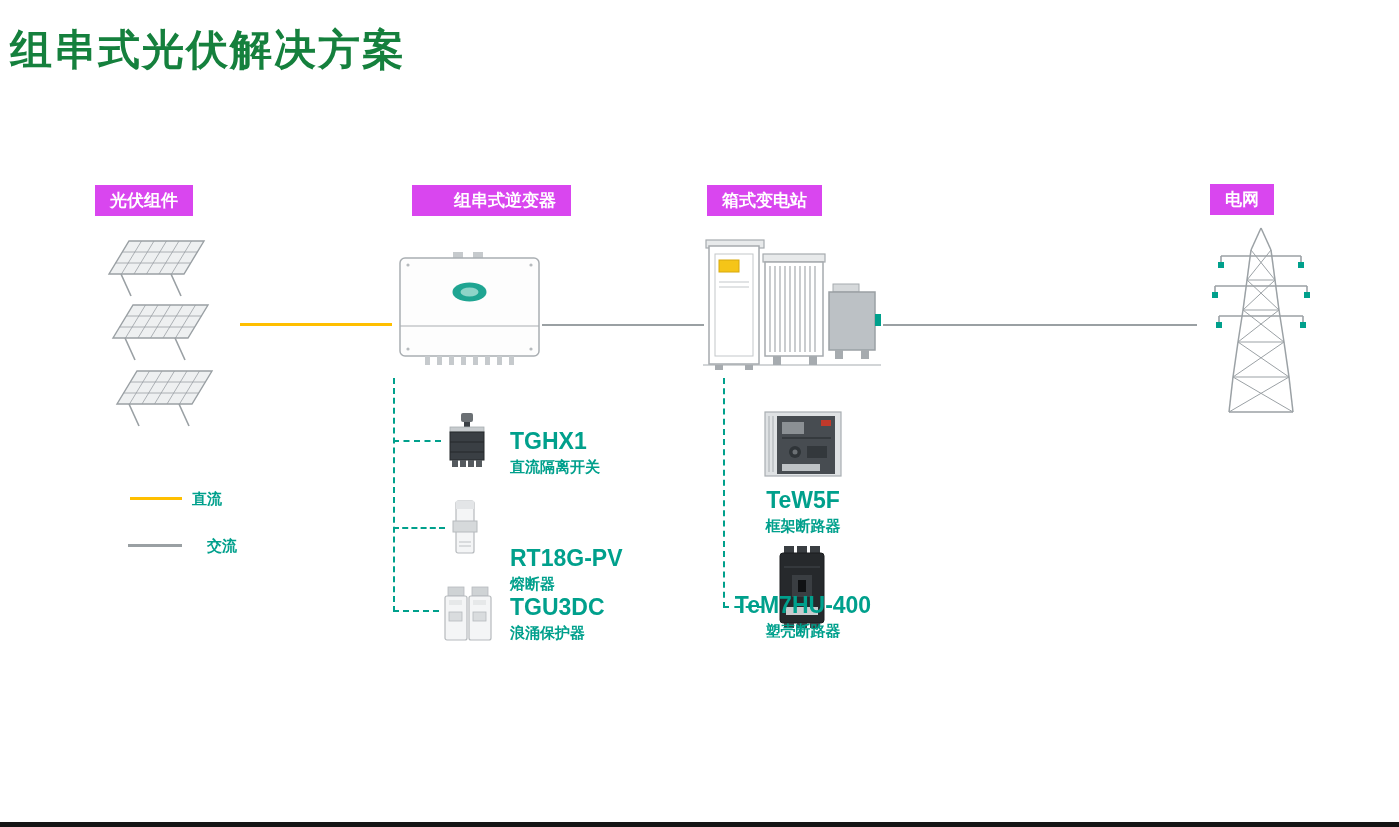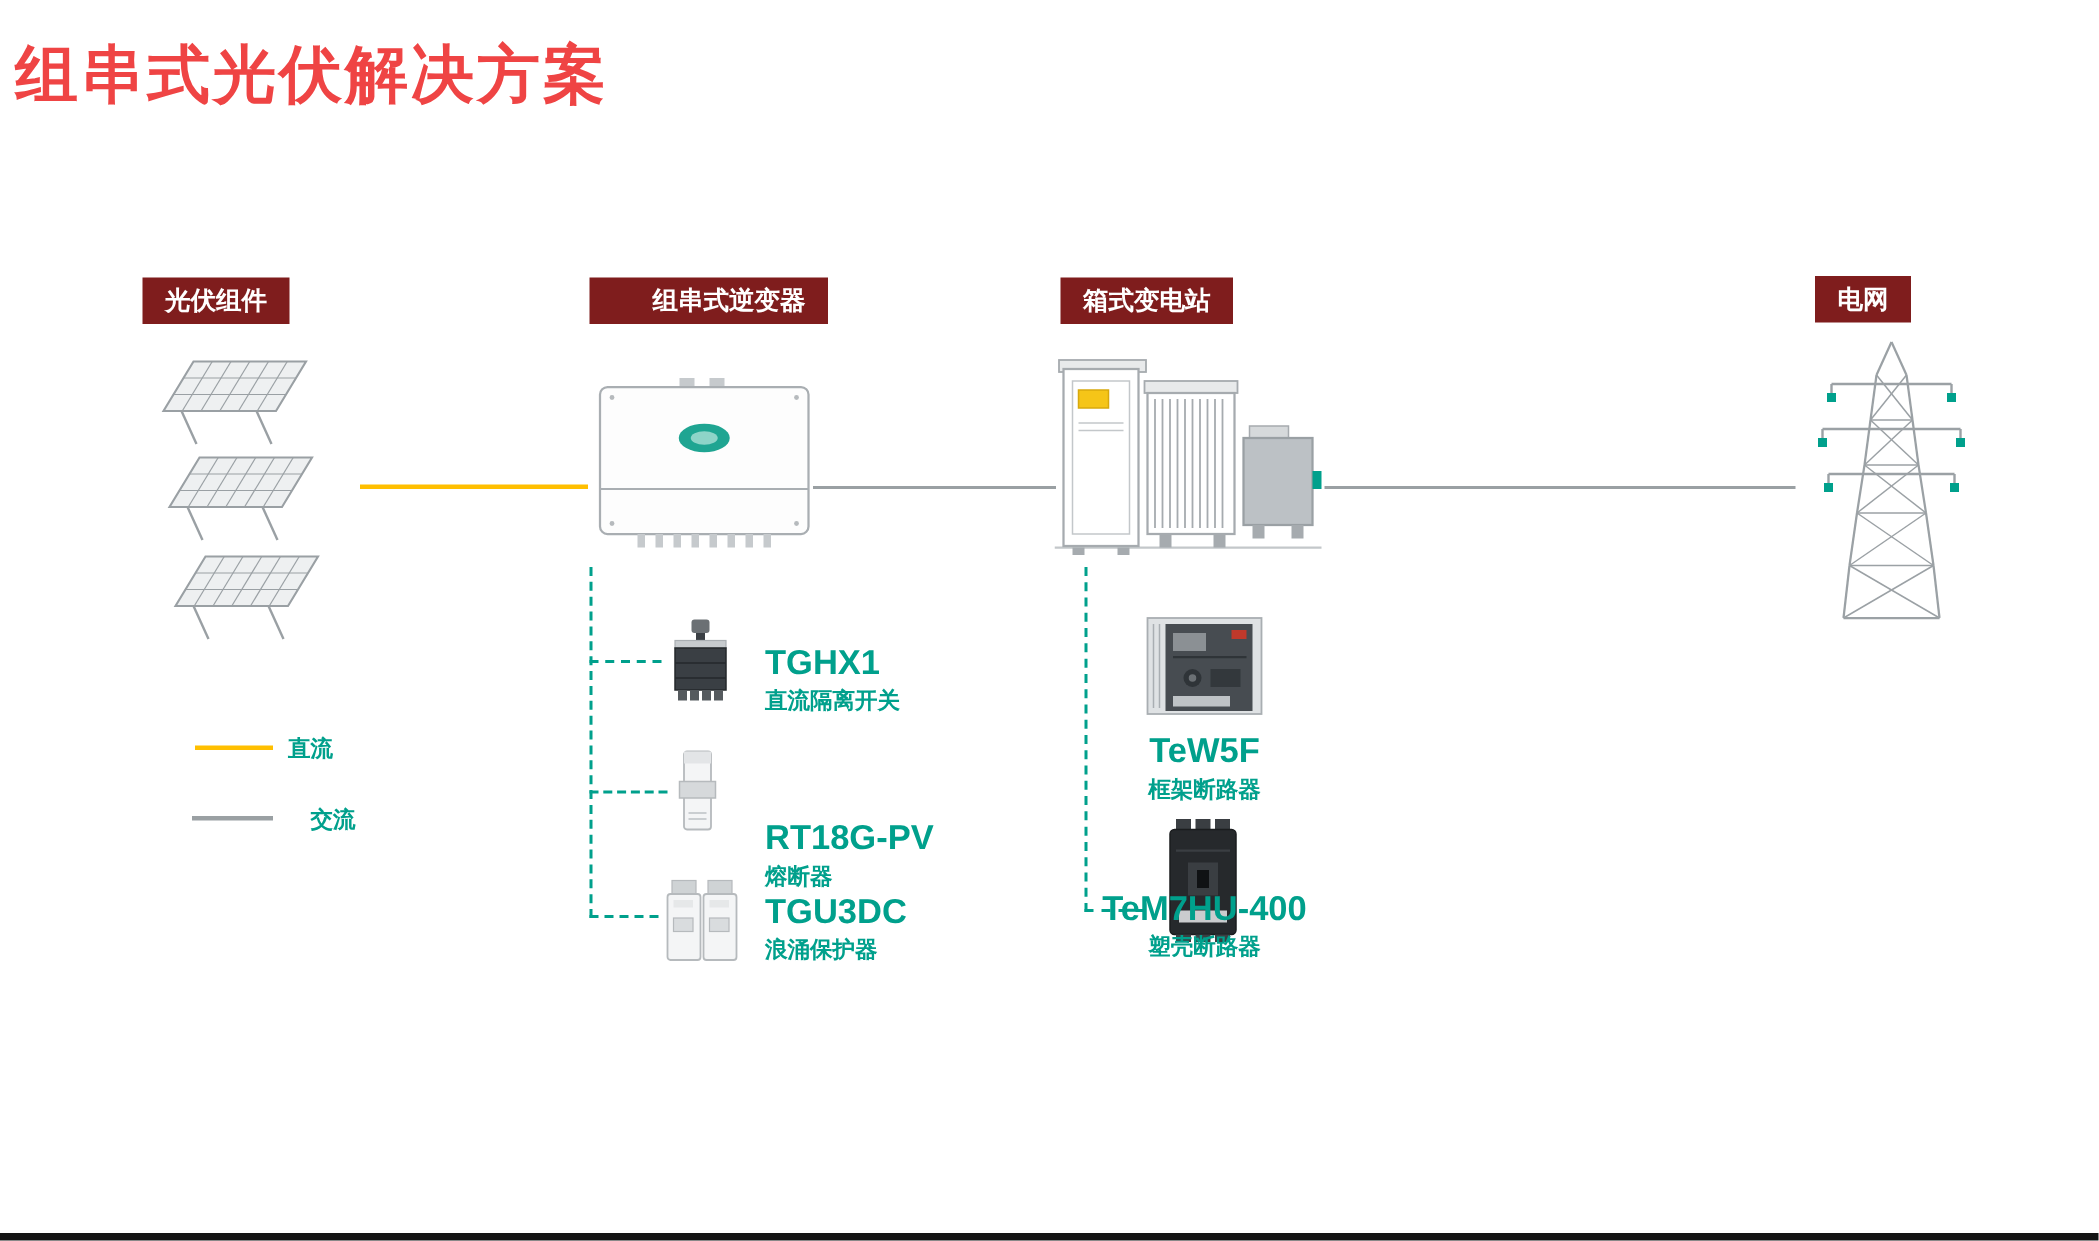--- a/index.html
+++ b/index.html
@@ -1,20 +1,20 @@
 <!DOCTYPE html>
 <html><head>
 <meta charset="utf-8">
 <style>
   html,body{margin:0;padding:0;background:#ffffff;}
   body{width:1399px;height:827px;position:relative;overflow:hidden;
        font-family:"Liberation Sans","DejaVu Sans",sans-serif;}
   .abs{position:absolute;}
-  .title{color:#ef4444;font-size:42px;font-weight:900;letter-spacing:2px;margin:0;}
-  .badge{background:#7f1d1d;color:#ffffff;font-size:17px;font-weight:700;
+  .title{color:#15803d;font-size:42px;font-weight:900;letter-spacing:2px;margin:0;}
+  .badge{background:#d946ef;color:#ffffff;font-size:17px;font-weight:700;
          height:31px;line-height:31px;padding:0 15px;display:inline-block;white-space:nowrap;}
   .flow-line{height:3px;}
   .flow-line.dc{background:#FFBF00;}
   .flow-line.ac{background:#9AA0A3;height:2px;}
   .legend-label{color:#00A08C;font-size:15px;font-weight:700;}
   .dash-v{border-left:2px dashed #00A08C;width:0;}
   .dash-h{border-top:2px dashed #00A08C;height:0;}
   .model-label{color:#00A08C;font-size:23px;font-weight:700;white-space:nowrap;}
   .name-label{color:#00A08C;font-size:15px;font-weight:700;white-space:nowrap;}
   .centered{text-align:center;}
@@ -22,21 +22,21 @@
   svg{display:block;}
 </style>
 </head>
 <body>
 
 <div class="abs" style="left:10px;top:22px;">
   <h1 class="title">组串式光伏解决方案</h1>
 </div>
 
 <div class="badge abs" style="left:95px;top:185px;">光伏组件</div>
-<div class="badge abs" style="left:393px;top:185px;padding-left:42px;">组串式逆变器</div>
+<div class="badge abs" style="left:412px;top:185px;padding-left:42px;">组串式逆变器</div>
 <div class="badge abs" style="left:707px;top:185px;">箱式变电站</div>
 <div class="badge abs" style="left:1210px;top:184px;">电网</div>
 
 <div class="abs" style="left:95px;top:232px;width:130px;height:210px;">
   <svg class="abs" style="left:12px;top:6px;" width="100" height="62" viewBox="0 0 100 62">
     <g stroke="#9AA0A4" stroke-width="1.4" fill="#eef0f1">
       <polygon points="22,3 97,3 77,36 2,36"></polygon>
     </g>
     <g stroke="#9AA0A4" stroke-width="0.8">
       <line x1="34.5" y1="3" x2="14.5" y2="36"></line>

